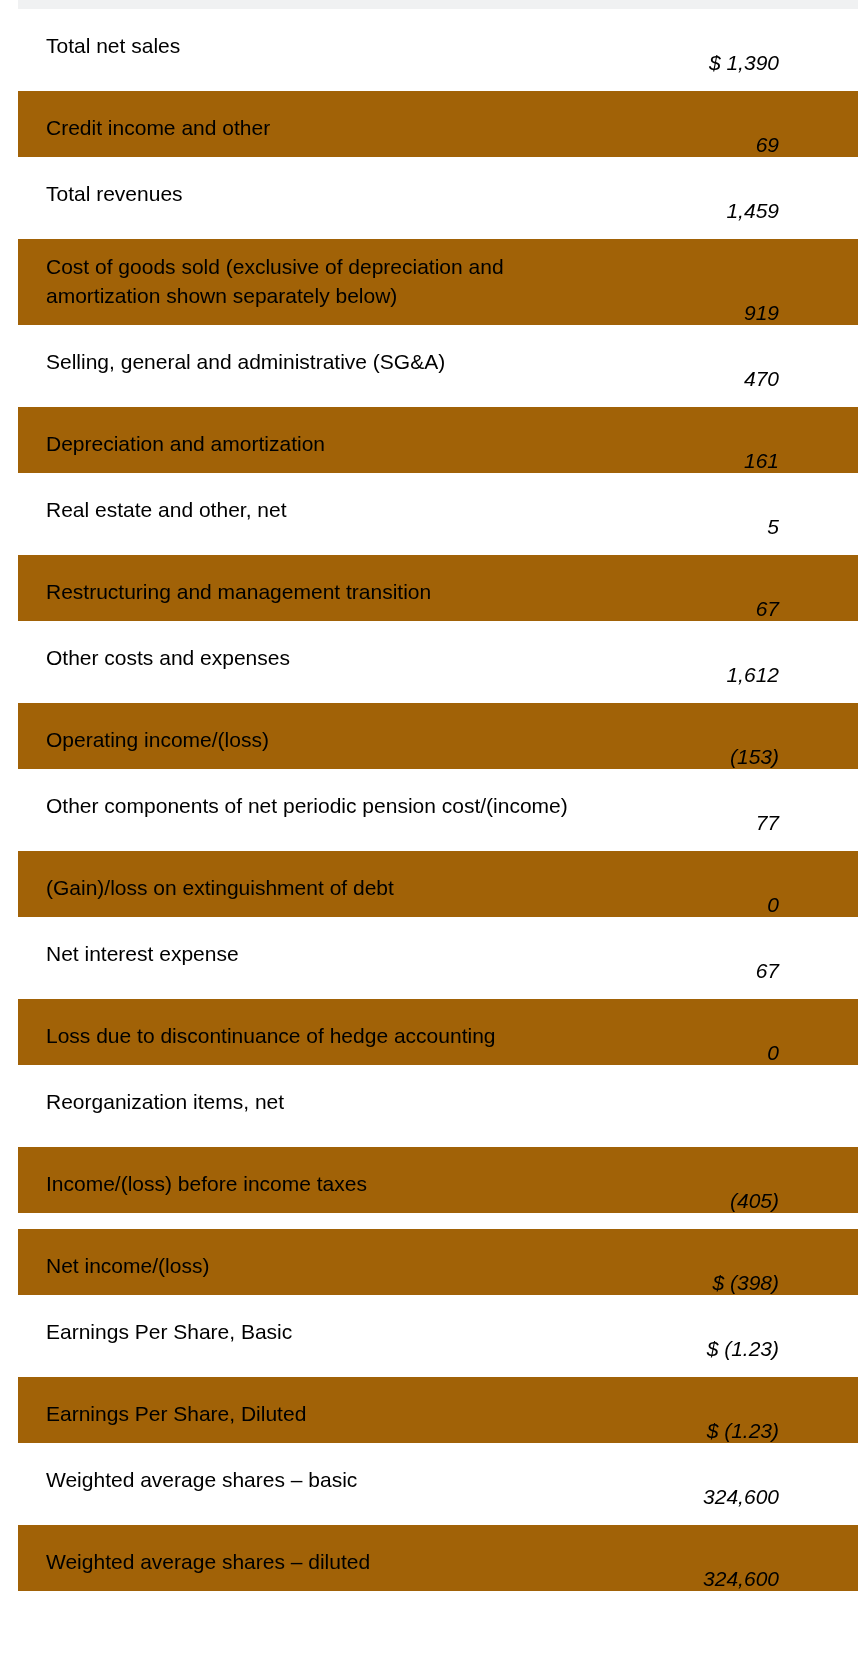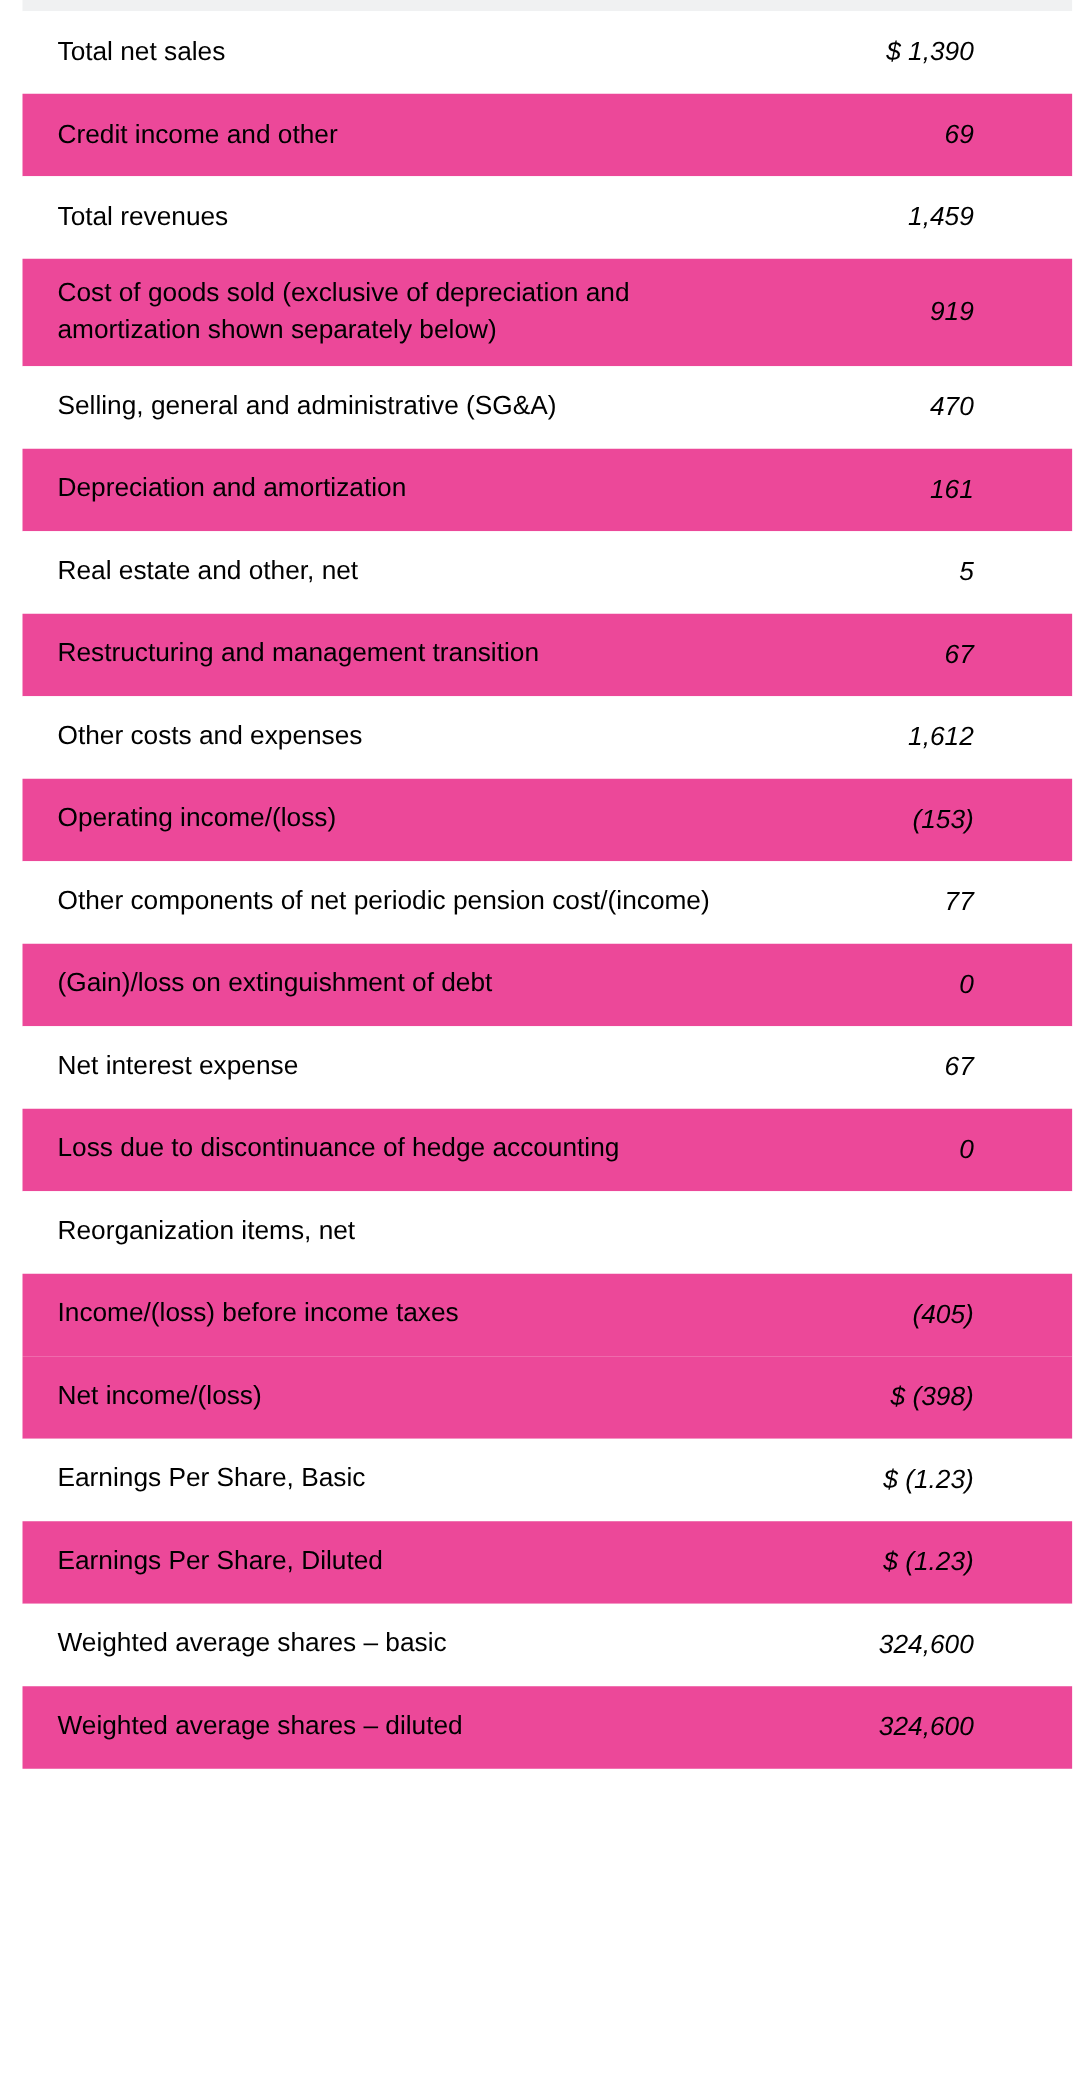--- a/index.html
+++ b/index.html
@@ -15,25 +15,25 @@
     overflow: hidden;
     box-sizing: border-box;
     padding-left: 18px;
   }
   .partial-row {
     height: 9px;
     background: #f0f1f2;
   }
   .row {
     display: flex;
-    align-items: center;
+    align-items: flex-end;
     min-height: 66px;
     box-sizing: border-box;
   }
-  .row.shaded { background: #ec4899; }
+  .row.shaded { background: #a16207; margin-top: 16px; }
   .row.plain  { background: #ffffff; }
   .label {
     flex: 1 1 auto;
     max-width: 545px;
     padding: 14px 0 14px 28px;
     display: flex;
     align-items: center;
     font-size: 21px;
     line-height: 1.38;
     color: #000000;

